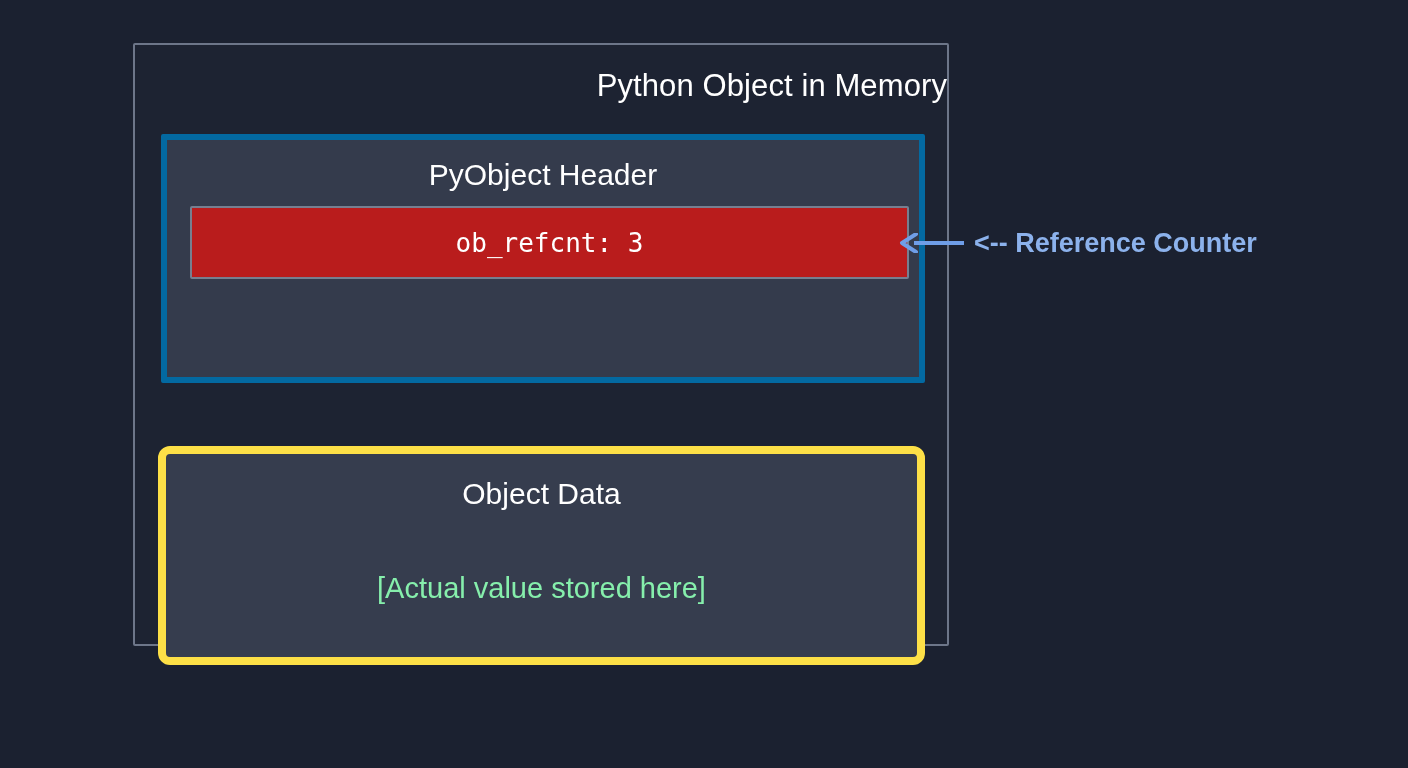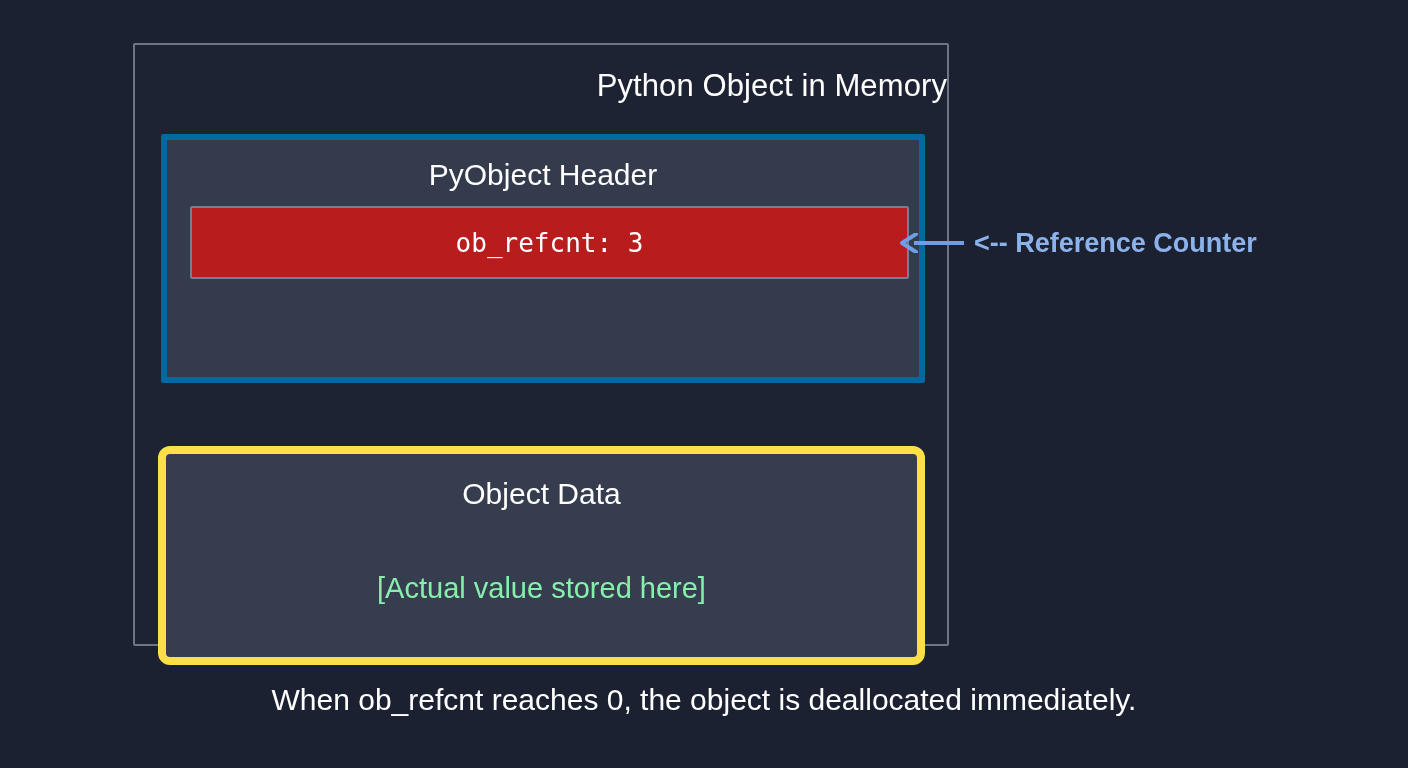--- a/index.html
+++ b/index.html
@@ -199,15 +199,14 @@
   <div class="annotation">
     <span>
       <svg class="arrow-svg" viewBox="0 0 66 20" xmlns="http://www.w3.org/2000/svg">
         <line x1="16" y1="10" x2="66" y2="10" stroke="#6f9ee8" stroke-width="4"></line>
         <polyline points="18,1 4,10 18,19" fill="none" stroke="#6f9ee8" stroke-width="4" stroke-linecap="round" stroke-linejoin="round"></polyline>
       </svg>
     </span>
     <span class="annotation-label">&lt;-- Reference Counter</span>
   </div>
 
-  <div class="caption">When ob_refcnt reaches 0, the object is deallocated immediately.</div>
 
 </div>
 
 </body></html>

